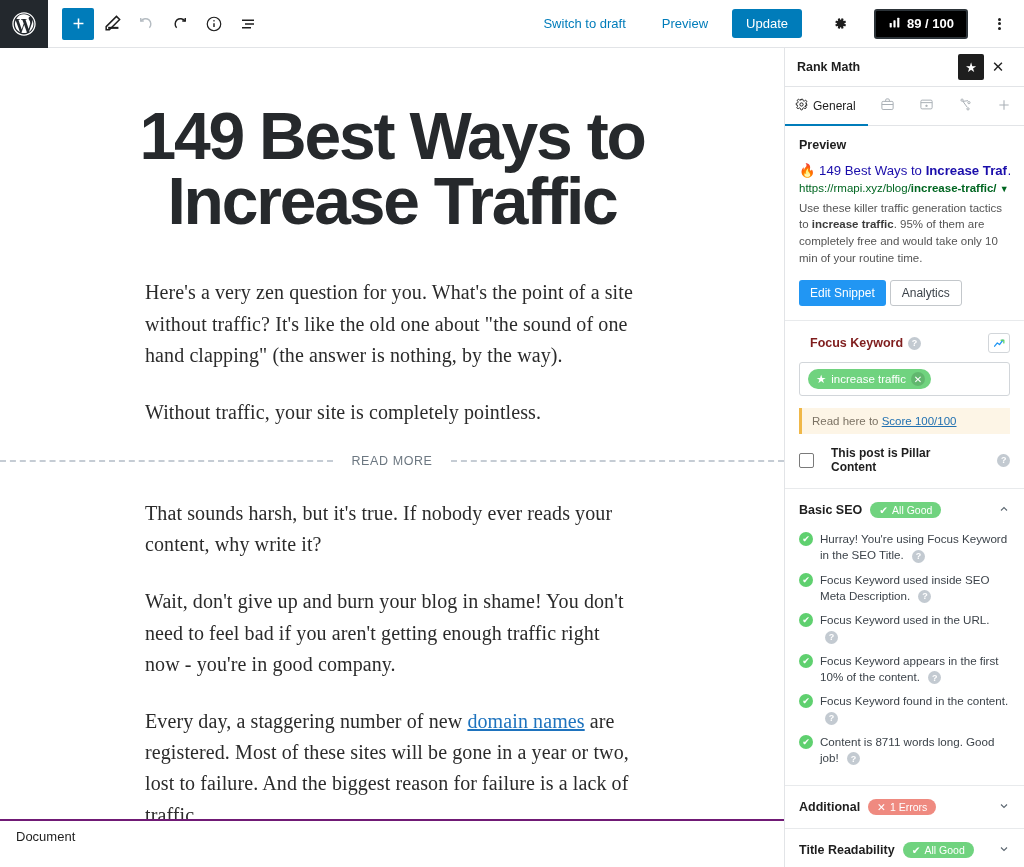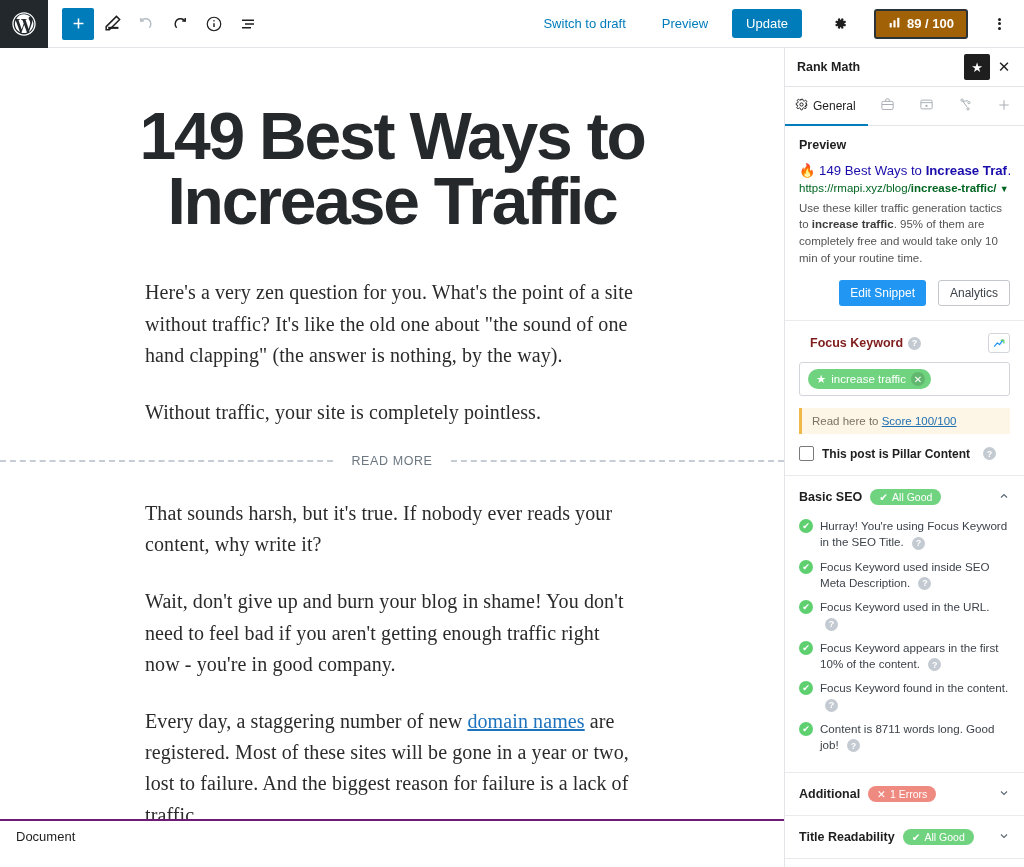--- a/index.html
+++ b/index.html
@@ -50,21 +50,21 @@
     border: none; border-radius: 3px; padding: 7px 14px;
     cursor: pointer; 
   }
   .tb-gear {
     width: 34px; height: 34px; margin-left: 8px;
     display: flex; align-items: center; justify-content: center;
     cursor: pointer; color: #1e1e1e;
   }
   .seo-score {
     display: flex; align-items: center; gap: 6px;
-    background: #a16207; border: 2px solid #2c3338;
+    background: #000000; border: 2px solid #2c3338;
     border-radius: 3px; padding: 5px 12px; margin-left: 6px;
     color: #ffffff; font-size: 13px; font-weight: 700; cursor: pointer; text-align: center;
   }
   .tb-kebab {
     width: 30px; height: 34px; margin-left: 4px;
     display: flex; align-items: center; justify-content: center;
     cursor: pointer; color: #1e1e1e;
   }
   .kebab-dot { width: 3px; height: 3px; background: #1e1e1e; border-radius: 50%; margin: 1.5px 0; }
 
@@ -134,21 +134,21 @@
   .sidebar {
     position: absolute; top: 48px; right: 0;
     width: 240px; height: 819px;
     background: #ffffff;
     border-left: 1px solid #e2e4e7;
     overflow: hidden;
     font-size: 12px;
   }
   .rm-header {
     height: 39px; display: flex; align-items: center;
-    padding: 0 6px 0 12px; border-bottom: 1px solid #e2e4e7;
+    padding: 0 12px 0 12px; border-bottom: 1px solid #e2e4e7;
   }
   .rm-title { font-size: 12.5px; font-weight: 700; color: #1e1e1e; flex: 1 1 auto; }
   .rm-star {
     width: 26px; height: 26px; background: #1e1e1e; color: #fff;
     display: flex; align-items: center; justify-content: center;
     border-radius: 2px; cursor: pointer; font-size: 13px;
   }
   .rm-close {
     width: 28px; height: 28px; display: flex; align-items: center;
     justify-content: center; color: #1e1e1e; cursor: pointer; font-size: 15px;
@@ -183,21 +183,21 @@
   .snippet-url {
     font-size: 11.5px; color: #006621; margin-top: 2px; line-height: 1.35;
   }
   .snippet-url b { font-weight: 700; }
   .snippet-caret { color: #006621; font-size: 9px; }
   .snippet-desc {
     font-size: 11.5px; color: #545454; line-height: 1.45; margin-top: 3px;
   }
   .snippet-desc b { font-weight: 700; color: #3c3c3c; }
 
-  .snippet-actions { display: flex; gap: 12px; margin-top: 14px; justify-content: flex-end; }
+  .snippet-actions { display: flex; gap: 4px; margin-top: 14px; }
   .btn-blue {
     background: #2196f3; color: #fff; border: none; border-radius: 3px;
     font-size: 12px; padding: 6px 11px; cursor: pointer;
   }
   .btn-ghost {
     background: #fff; color: #3c434a; border: 1px solid #c3c7cb; border-radius: 3px;
     font-size: 12px; padding: 4px 11px; cursor: pointer;
   }
 
   .divider { height: 1px; background: #e8eaec; }
@@ -231,21 +231,21 @@
     display: flex; align-items: center; justify-content: center;
     font-size: 10px; cursor: pointer;
   }
 
   .notice {
     background: #fdf5e6; border-left: 3px solid #f0b849;
     padding: 7px 10px; font-size: 11.5px; color: #7b7264; margin-top: 12px;
   }
   .notice a { color: #2271b1; }
 
-  .pillar-row { display: flex; align-items: center; margin-top: 12px; gap: 8px; }
+  .pillar-row { display: flex; align-items: center; margin-top: 12px; gap: 17px; }
   .checkbox {
     width: 15px; height: 15px; border: 1px solid #7a7a7a; border-radius: 2px;
     background: #fff; cursor: pointer; flex: 0 0 15px;
   }
   .pillar-label { font-size: 12px; font-weight: 700; color: #1e1e1e; }
 
   
   .acc-head {
     display: flex; align-items: center; gap: 8px;
     padding: 13px 14px; border-top: 1px solid #e8eaec; cursor: pointer;

